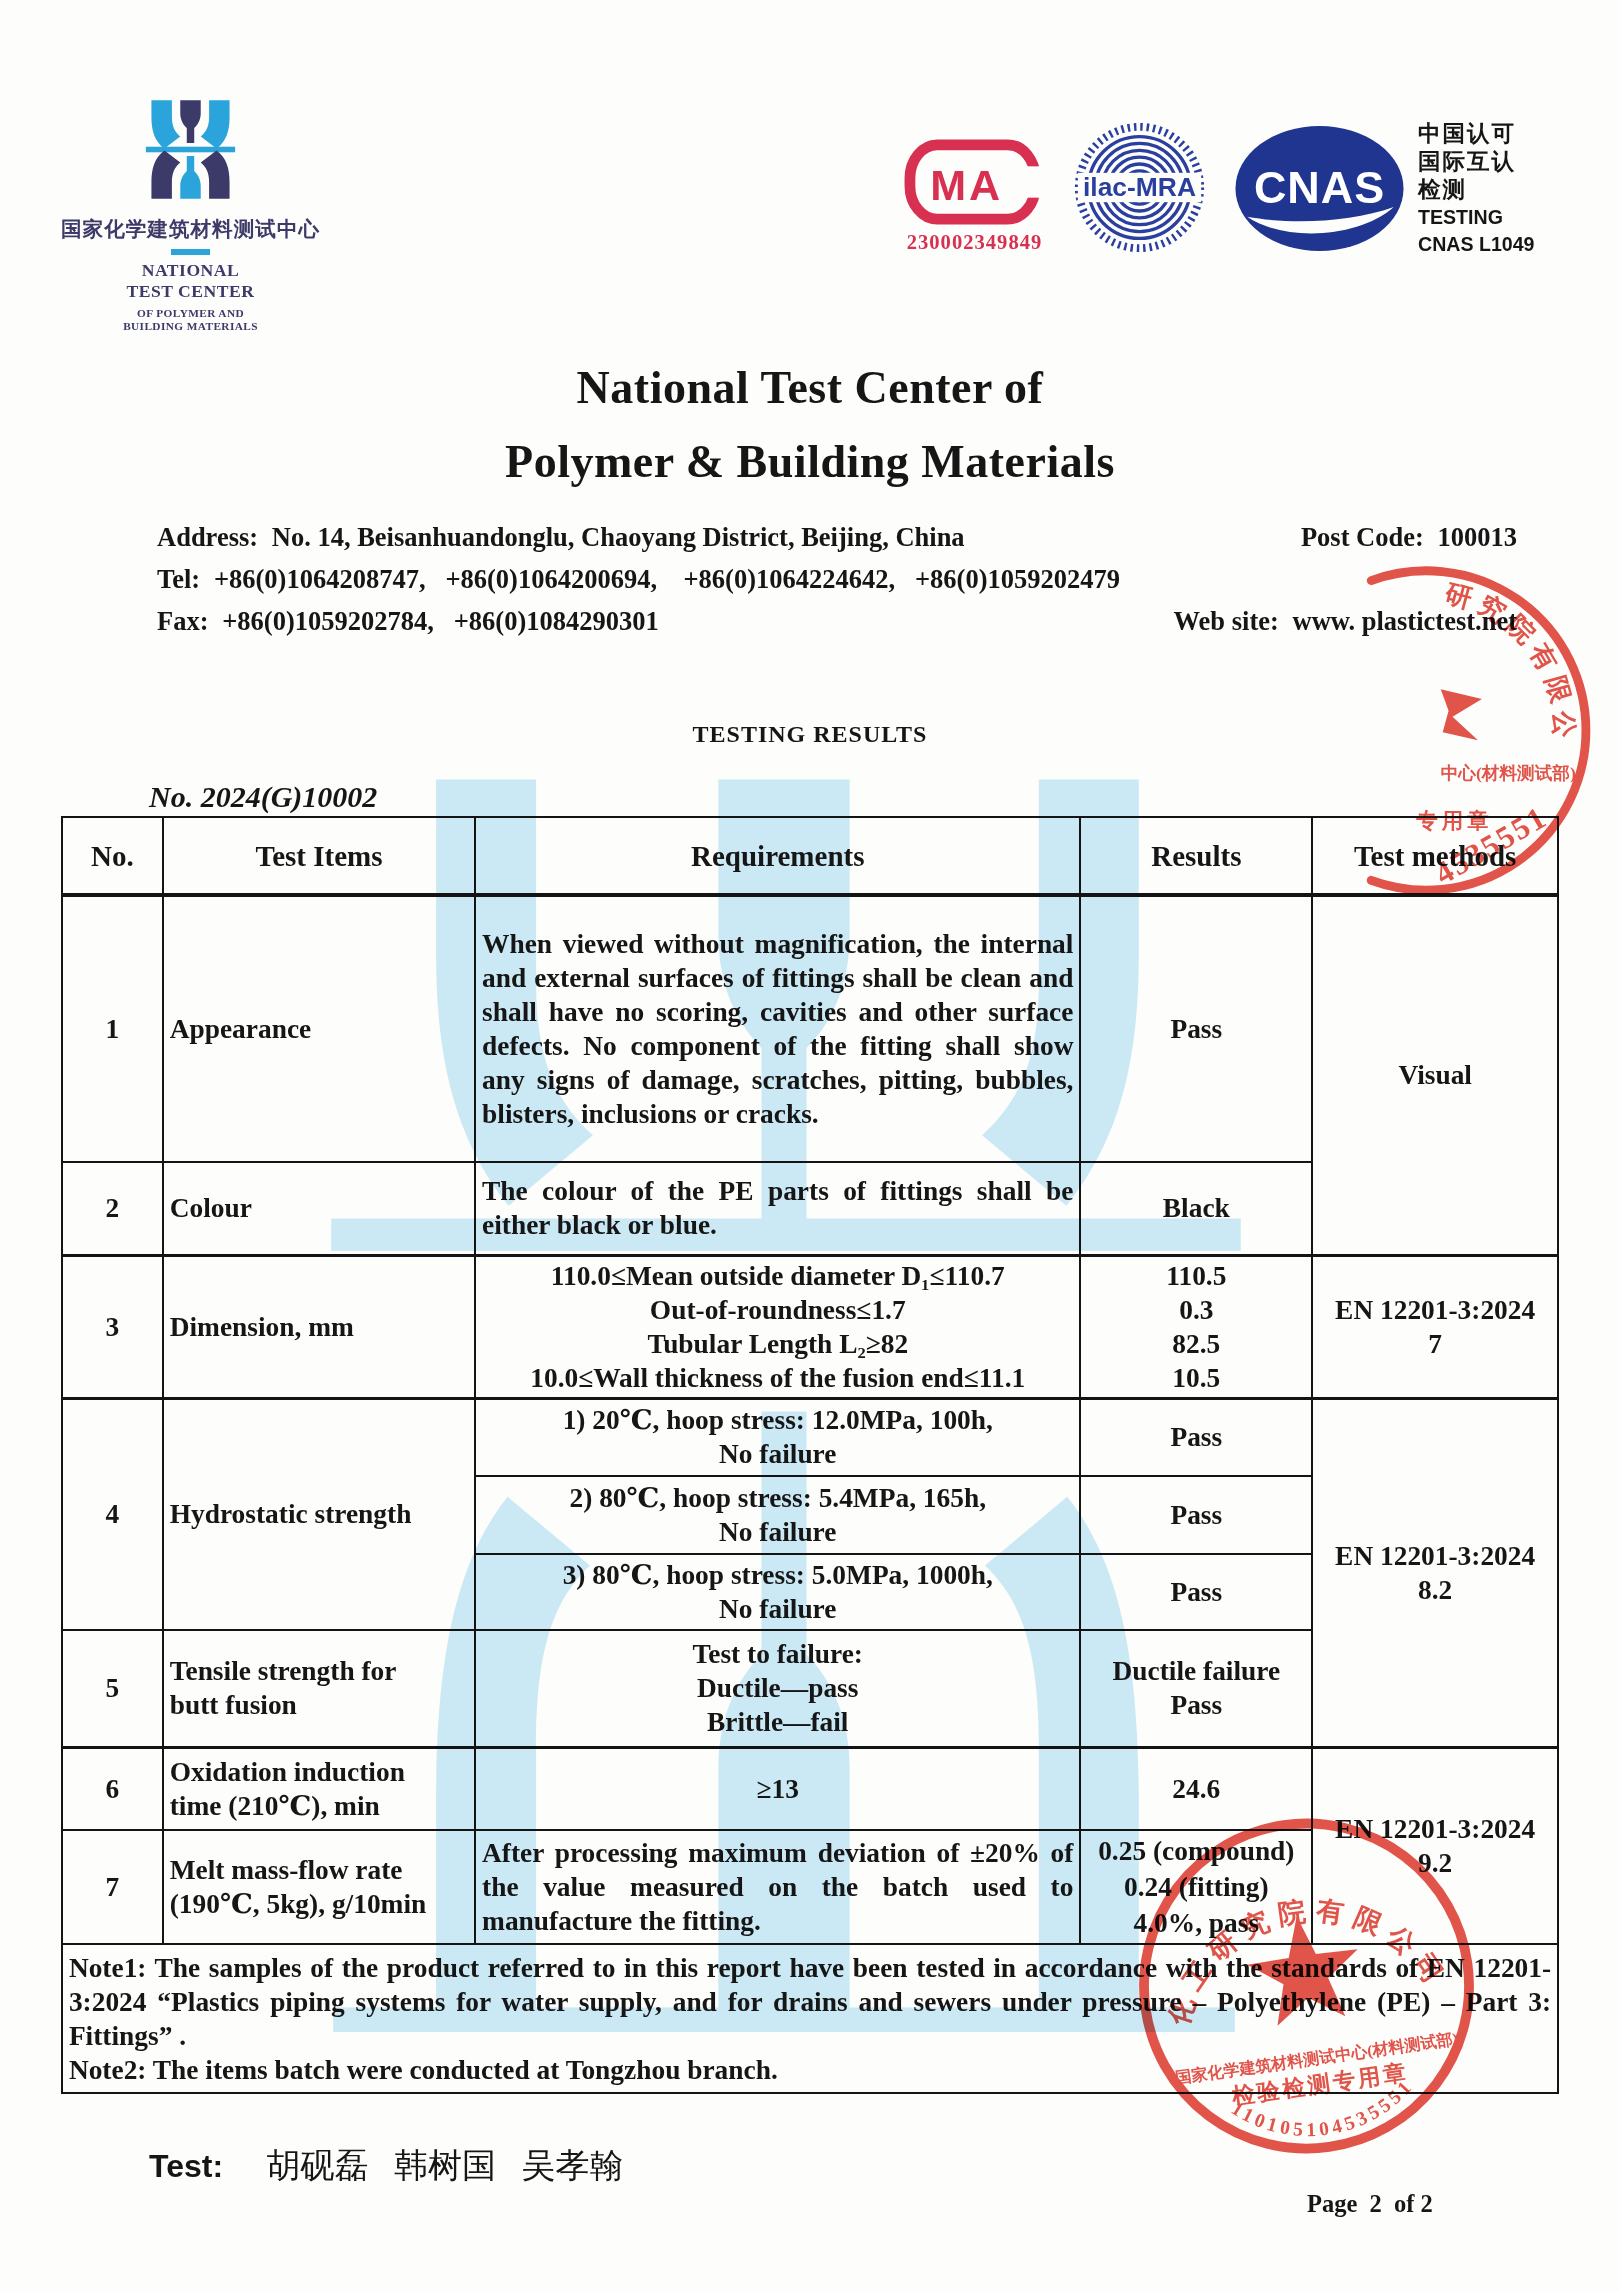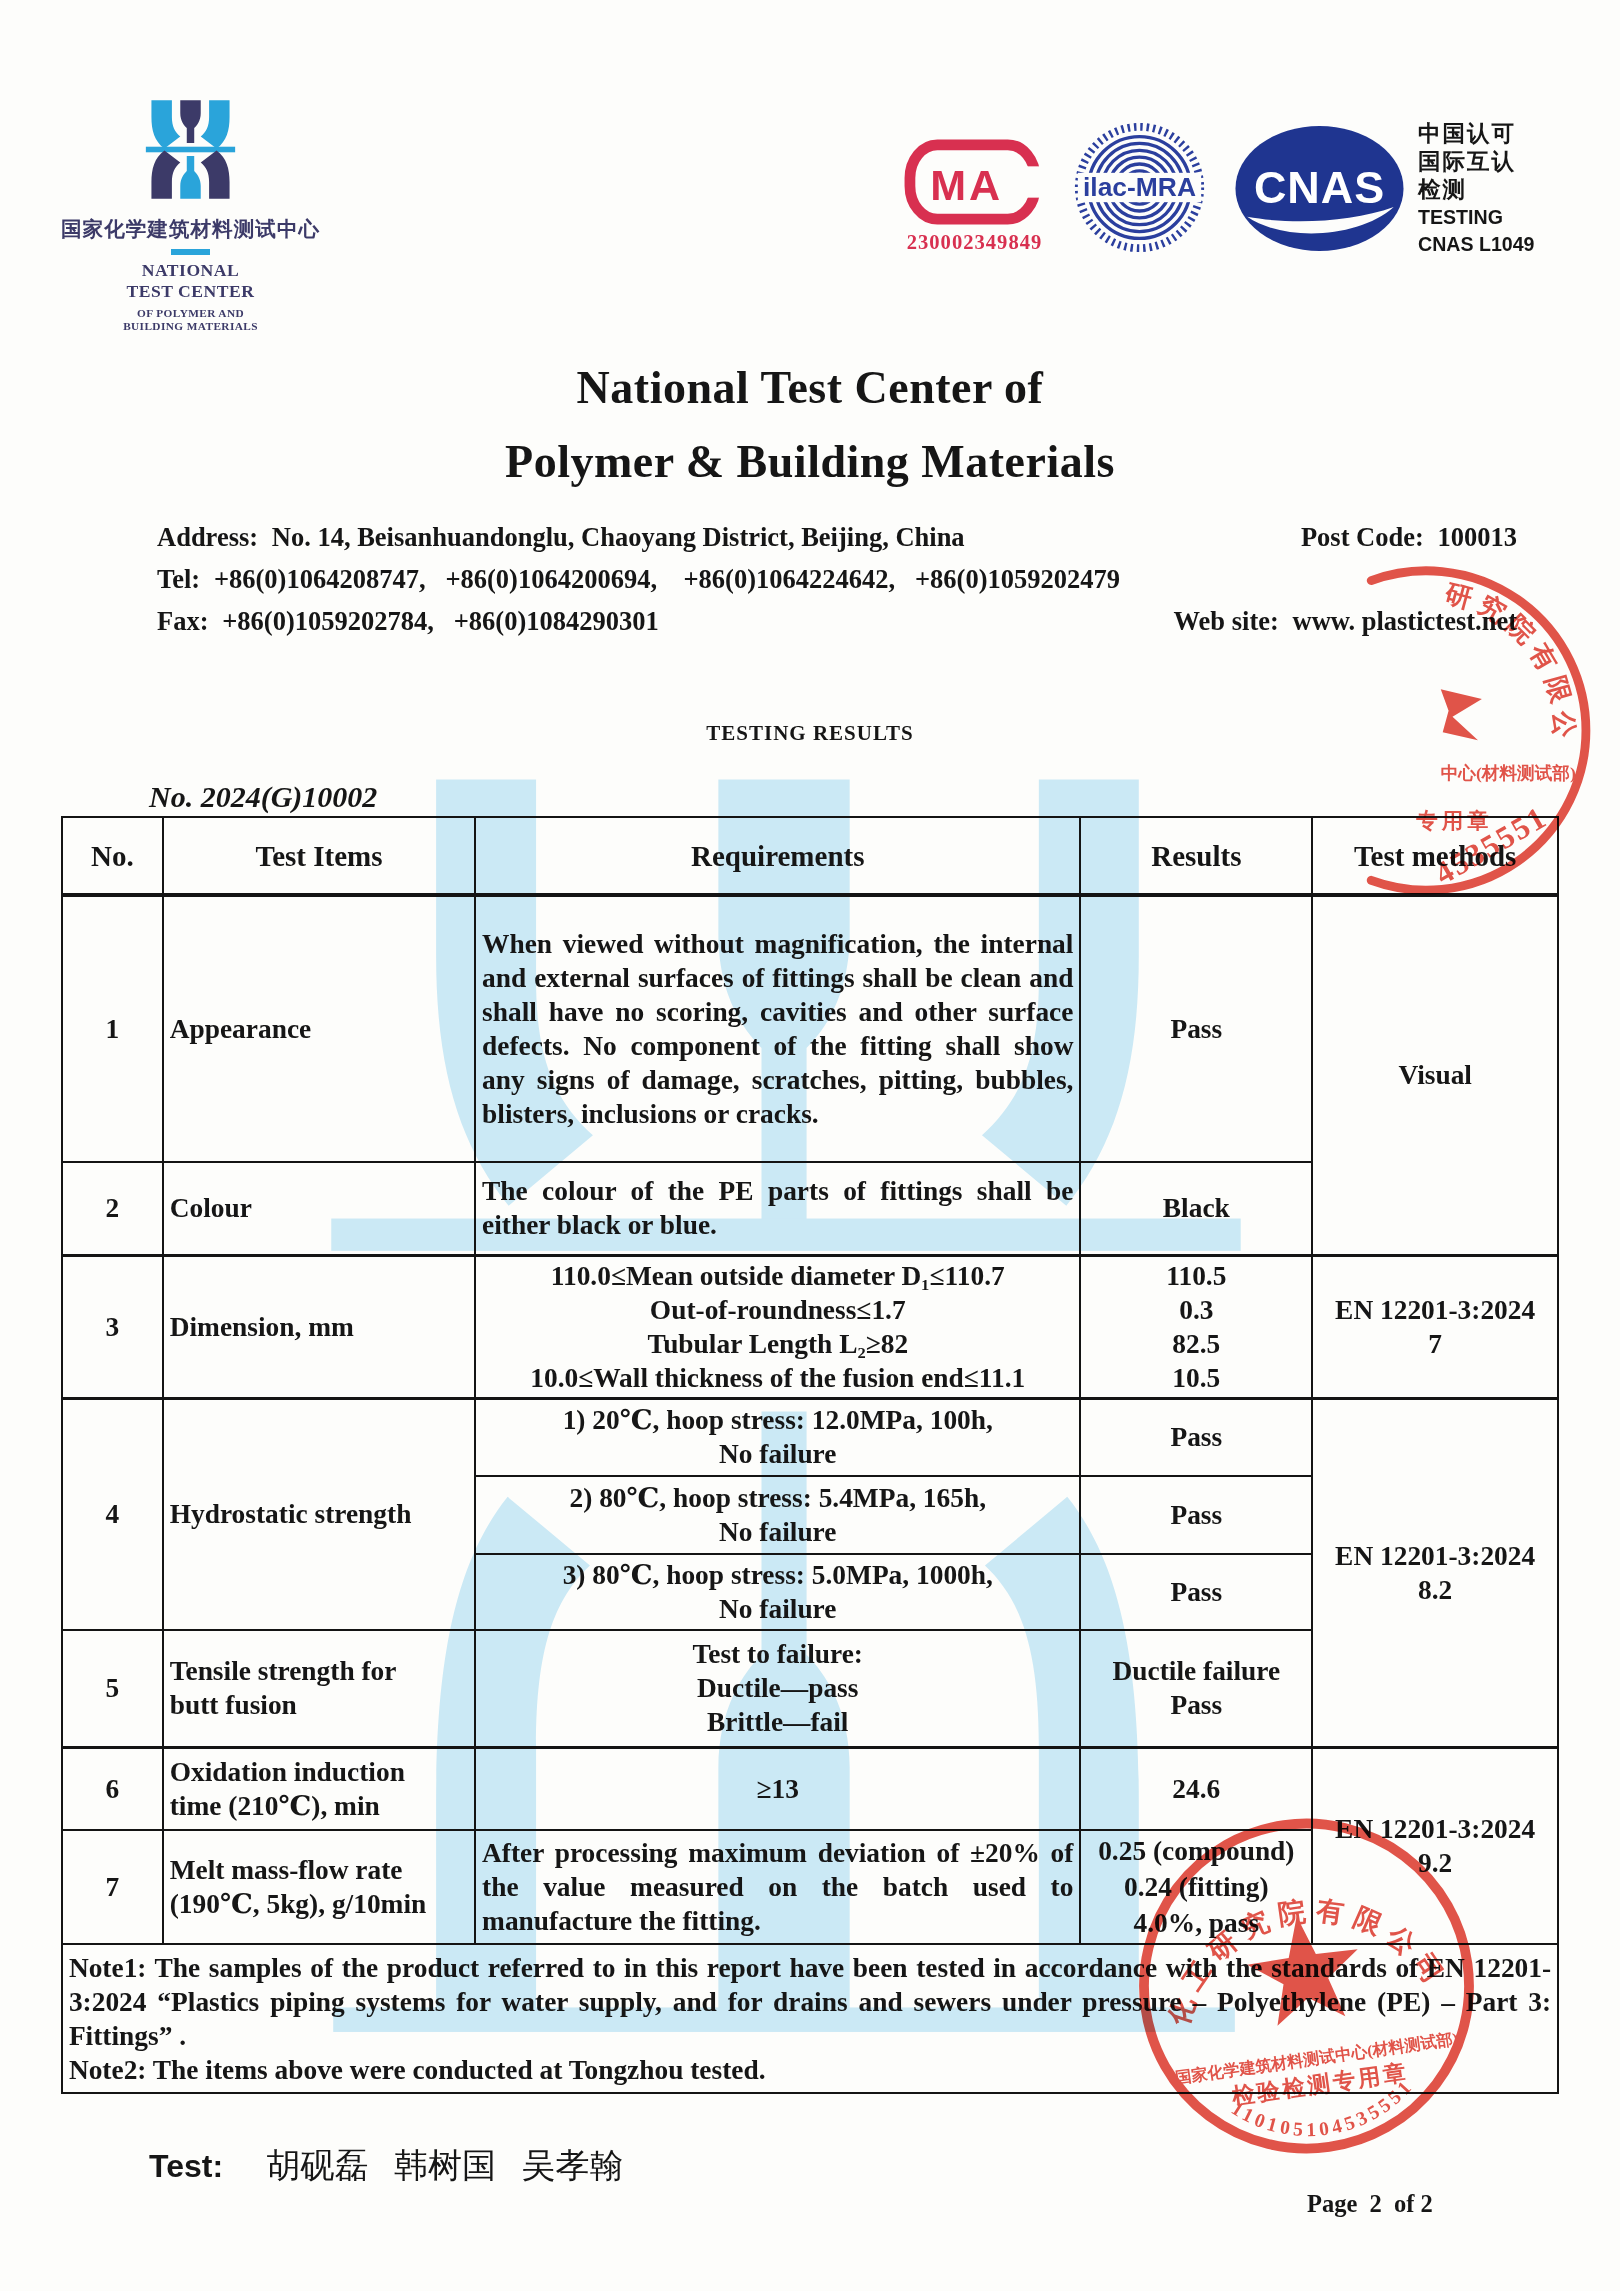--- a/index.html
+++ b/index.html
@@ -32,21 +32,21 @@
   .accred .en { font-size:19.6px; line-height:26.5px; font-family:"Liberation Sans","DejaVu Sans",sans-serif; }
 
   
   .title { left:0; top:351px; width:1620px; text-align:center; font-size:46px;
            font-weight:bold; line-height:74px; z-index:2; letter-spacing:0.5px; }
   .contact { left:157px; top:516px; width:1360px; font-size:26.5px; font-weight:bold;
              line-height:42px; z-index:2; }
   .contact .row { display:flex; justify-content:space-between; white-space:pre; }
   .contact .lbl { margin-right:13.7px; }
 
-  .heading { left:0; top:721px; width:1620px; text-align:center; font-size:21px;
+  .heading { left:0; top:721px; width:1620px; text-align:center; font-size:24px;
              font-weight:bold; letter-spacing:1px; z-index:2; }
   .report-no { left:149px; top:780px; font-size:30px; font-weight:bold; font-style:italic; z-index:2; }
 
   
   table.results { position:absolute; left:61px; top:816px; width:1498px;
                   border-collapse:collapse; table-layout:fixed; z-index:2;
                   border:2.9px solid #141414; }
   table.results td { border:2px solid #141414; border-top-width:2.9px; border-bottom-width:2.9px;
                      font-weight:bold; font-size:27.4px; line-height:34px;
                      padding:2px 5.9px; vertical-align:middle; }
@@ -251,21 +251,21 @@
       <td class="item">Melt mass-flow rate
 (190℃, 5kg), g/10min</td>
       <td class="req-j">After processing maximum deviation of ±20% of the value measured on the batch used to manufacture the fitting.</td>
       <td class="res" style="line-height:36px">0.25 (compound)
 0.24 (fitting)
 4.0%, pass</td>
     </tr>
     <tr style="height:149px">
       <td class="notes" colspan="5">
         <div class="n1">Note1: The samples of the product referred to in this report have been tested in accordance with the standards of EN 12201-3:2024 “Plastics piping systems for water supply, and for drains and sewers under pressure – Polyethylene (PE) – Part 3: Fittings” .</div>
-        <div class="n2">Note2: The items above were conducted at Tongzhou tested.</div>
+        <div class="n2">Note2: The items batch were conducted at Tongzhou branch.</div>
       </td>
     </tr>
   </tbody>
 </table>
 
 <div class="abs sig">
   <span class="lbl">Test:</span>
   <span class="names">胡砚磊   韩树国   吴孝翰</span>
 </div>
 <div class="abs page-num">Page  2  of 2</div>

